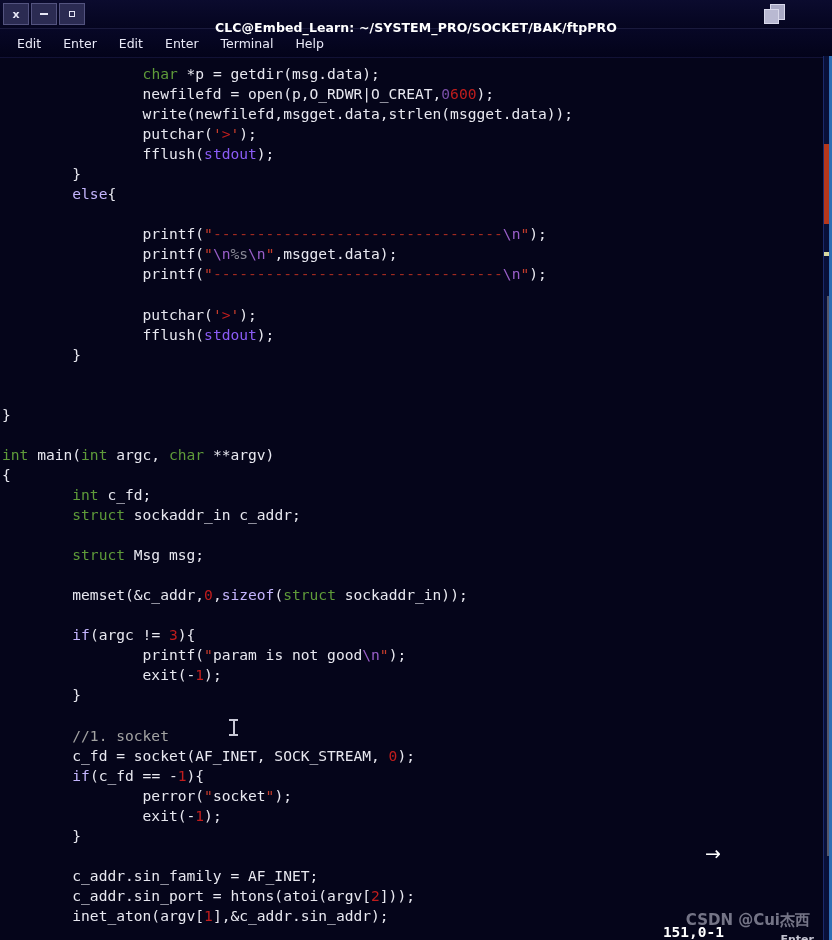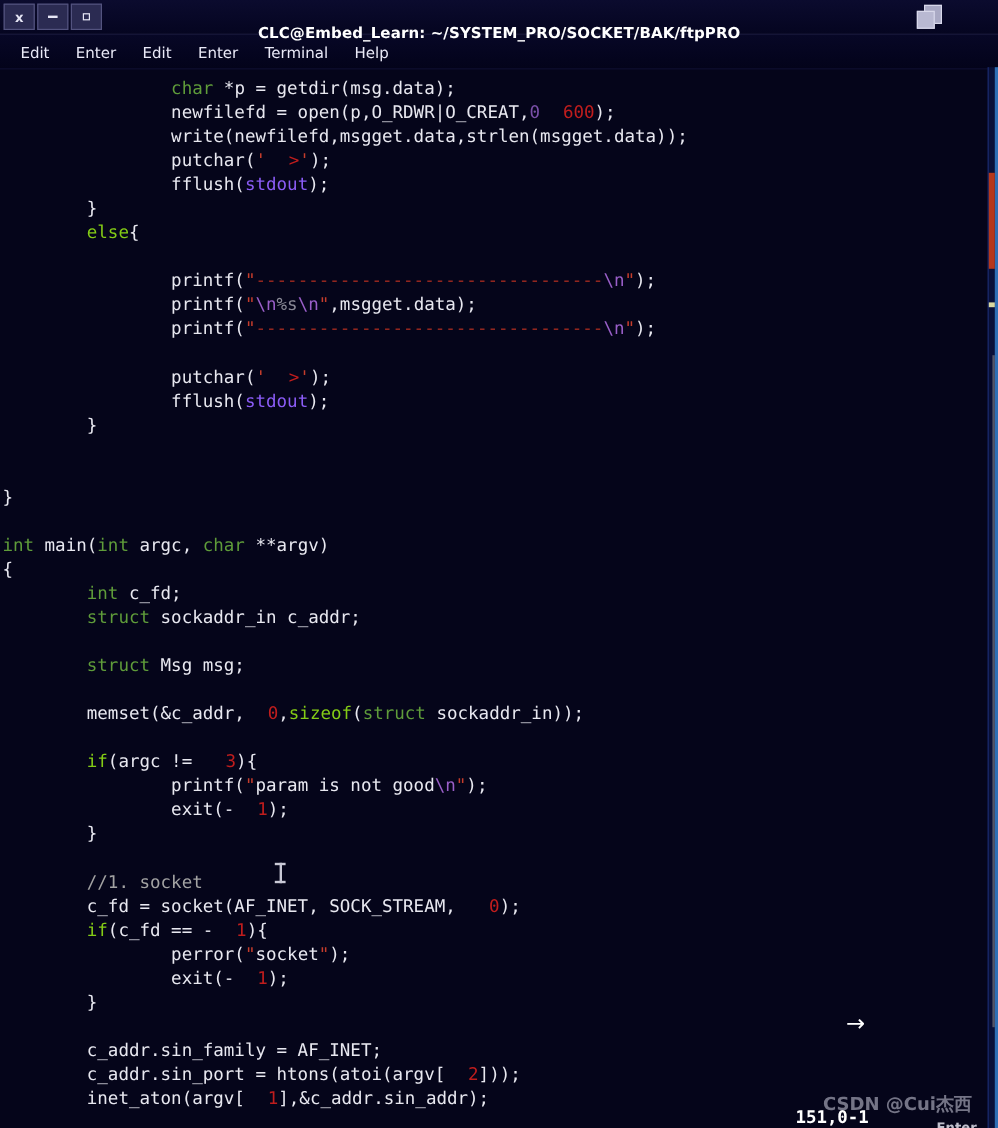--- a/index.html
+++ b/index.html
@@ -127,23 +127,23 @@
     font-size: 14.6px;
     line-height: 20.05px;
     color: #e8e8f0;
     white-space: pre;
     letter-spacing: 0px;
   }
   .code .ln { display: block; height: 20.05px; }
 
   
   .kw   { color: #5f9c3a; }   
-  .ctl  { color: #84cc16; }   
+  .ctl  { color: #c4b5fd; }   
   .str  { color: #c63d2c; }   
-  .num  { color: #c01d1d; padding-left: 19px; }   
+  .num  { color: #c01d1d; }   
   .oct  { color: #7a4fa8; }   
   .esc  { color: #9a5fc9; }   
   .fmt  { color: #8a8a96; }   
   .cmt  { color: #a3a3a3; text-align: right; }   
   .std  { color: #8b5cf6; }
   .dash-run { color: #a02a20; }
 
   
   .ibeam {
     position: absolute;

